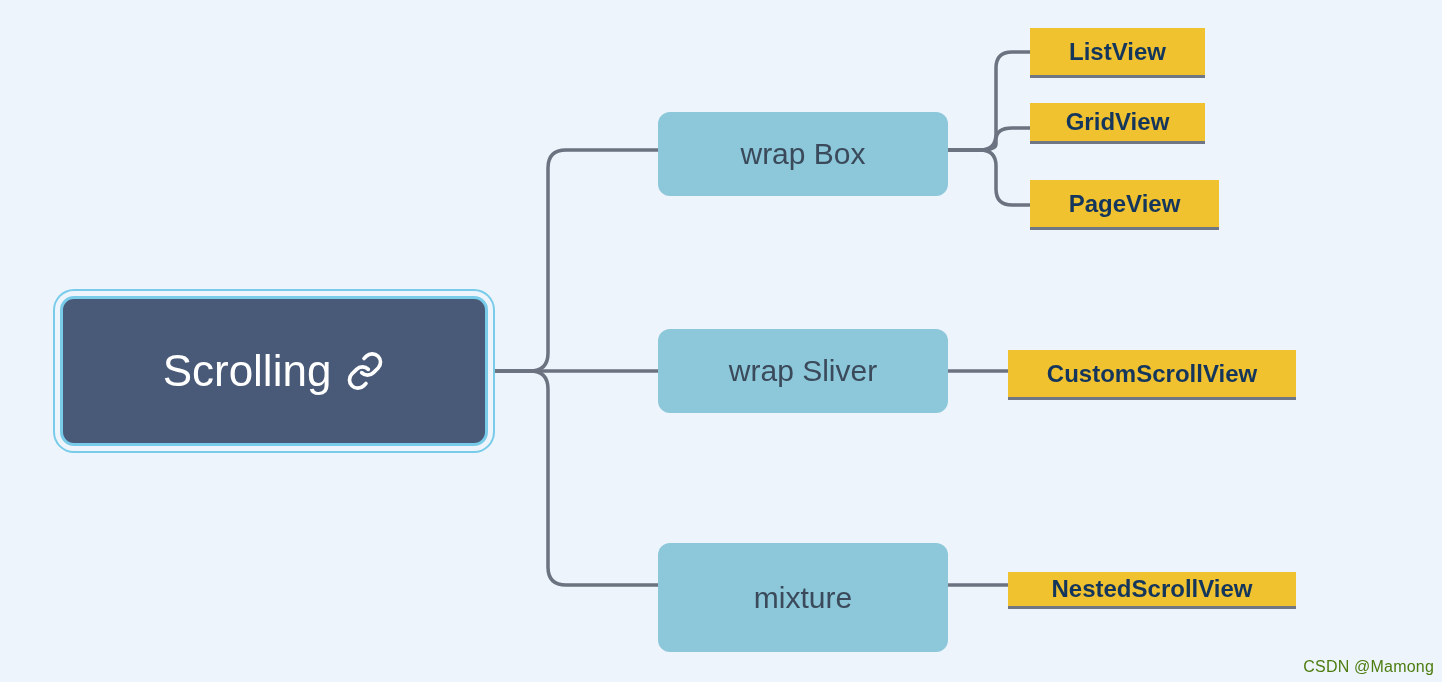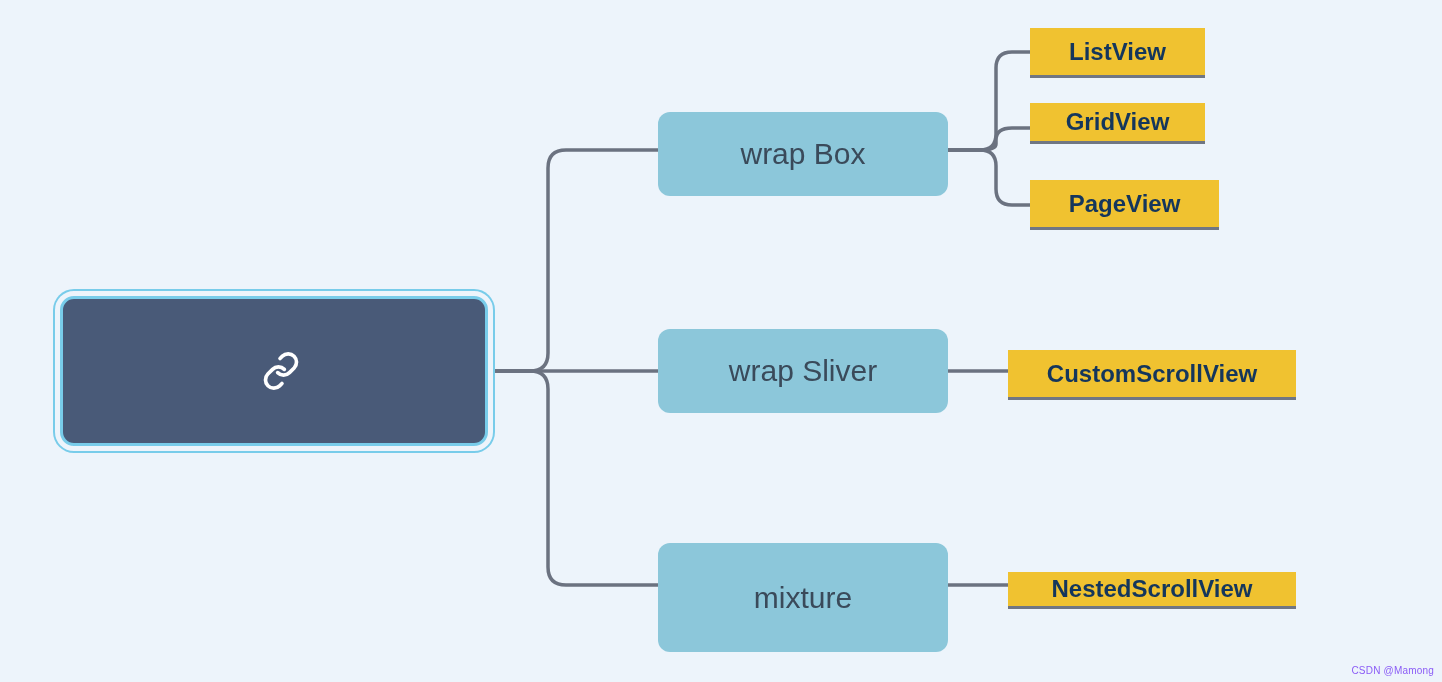--- a/index.html
+++ b/index.html
@@ -47,22 +47,22 @@
     font-size: 24px;
     font-weight: 700;
     justify-content: center;
     padding: 0 16px;
     border-bottom: 3px solid #707683;
   }
   .watermark {
     position: absolute;
     right: 8px;
     bottom: 6px;
-    font-size: 10px;
-    color: #8b5cf6;
+    font-size: 16px;
+    color: #4d7c0f;
     letter-spacing: 0.2px;
   }
   svg.connectors {
     position: absolute;
     top: 0; left: 0;
     width: 1442px;
     height: 682px;
     pointer-events: none;
   }
   svg.connectors path {
@@ -85,20 +85,21 @@
   <path d="M 948 150 H 980 Q 996 150 996 134 V 68 Q 996 52 1012 52 H 1030"></path>
   <path d="M 948 150 H 980 Q 996 150 996 144 V 140 Q 996 128 1012 128 H 1030"></path>
   <path d="M 948 150 H 980 Q 996 150 996 166 V 189 Q 996 205 1012 205 H 1030"></path>
 
   <path d="M 948 371 H 1008"></path>
 
   <path d="M 948 585 H 1008"></path>
 </svg>
 
 <div class="node root" style="left:60px; top:296px; width:428px; height:150px;">
+  <span>Scrolling</span>
   <span class="link-icon">
     <svg width="40" height="40" viewBox="0 0 24 24" fill="none" stroke="#ffffff" stroke-width="2.2" stroke-linecap="round" stroke-linejoin="round">
       <path d="M10 13a5 5 0 0 0 7.07 0l2.83-2.83a5 5 0 0 0-7.07-7.07l-1.41 1.41"></path>
       <path d="M14 11a5 5 0 0 0-7.07 0L4.1 13.83a5 5 0 0 0 7.07 7.07l1.41-1.41"></path>
     </svg>
   </span>
 </div>
 
 <div class="node branch" style="left:658px; top:112px; width:290px; height:84px;">
   <span>wrap Box</span>

